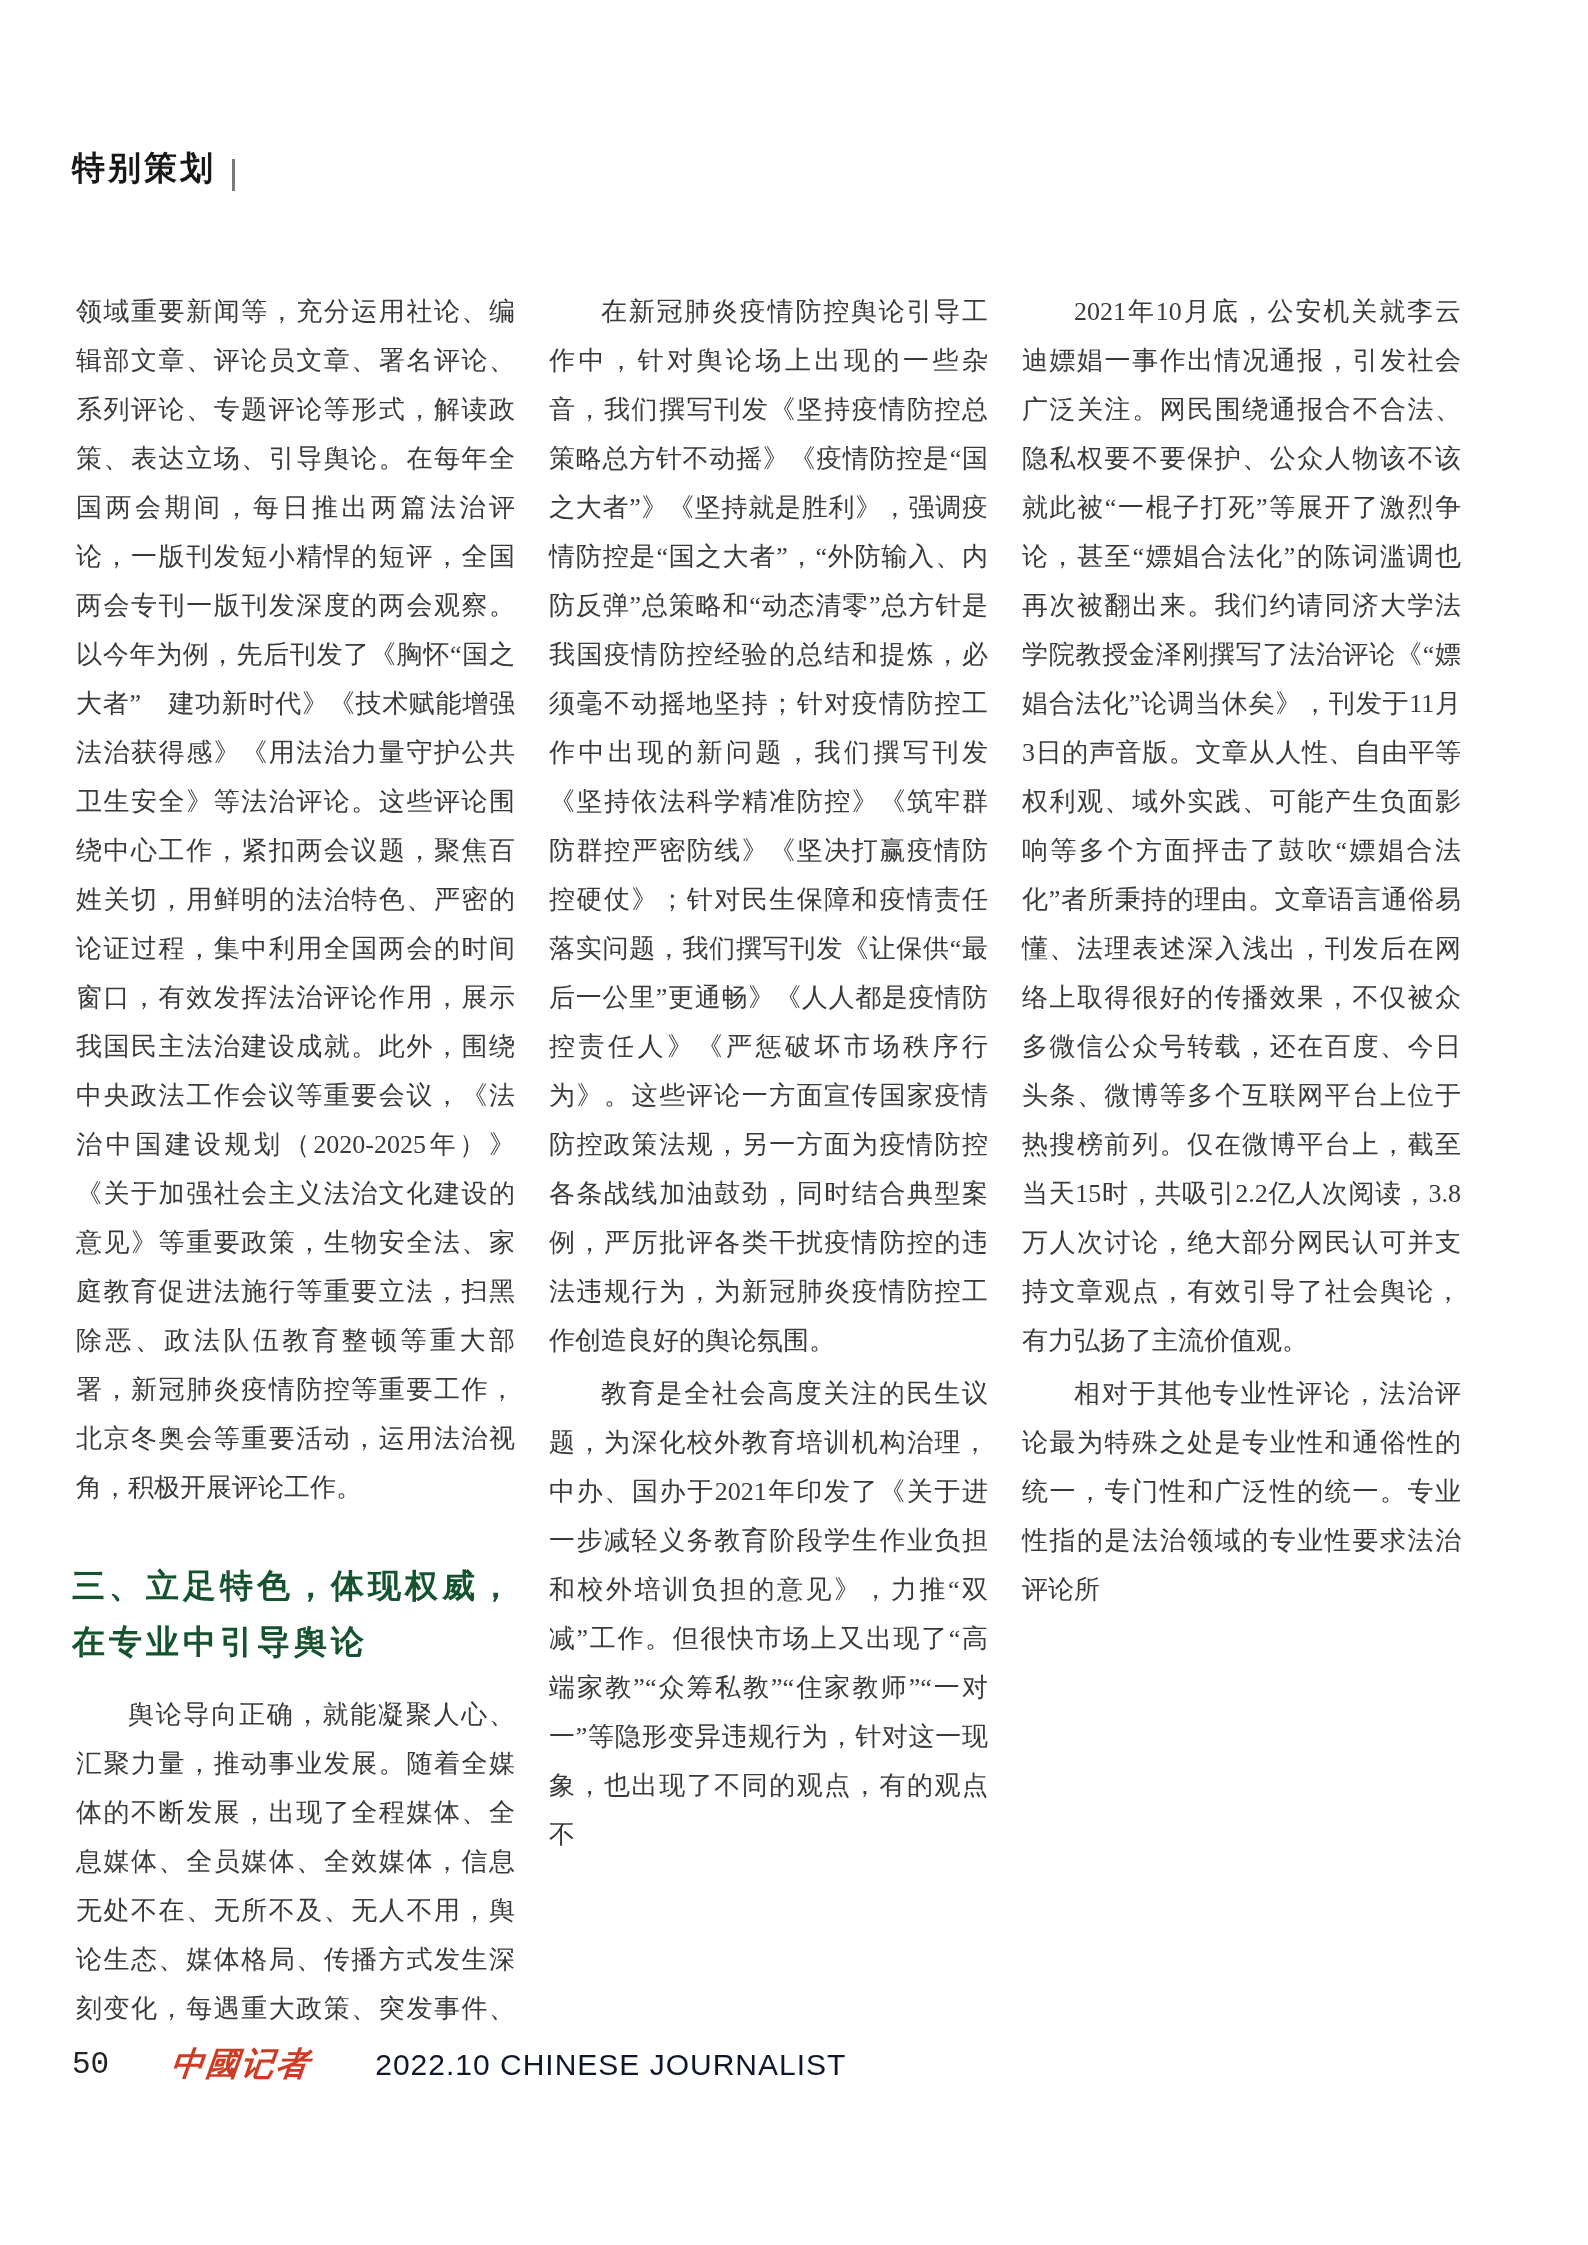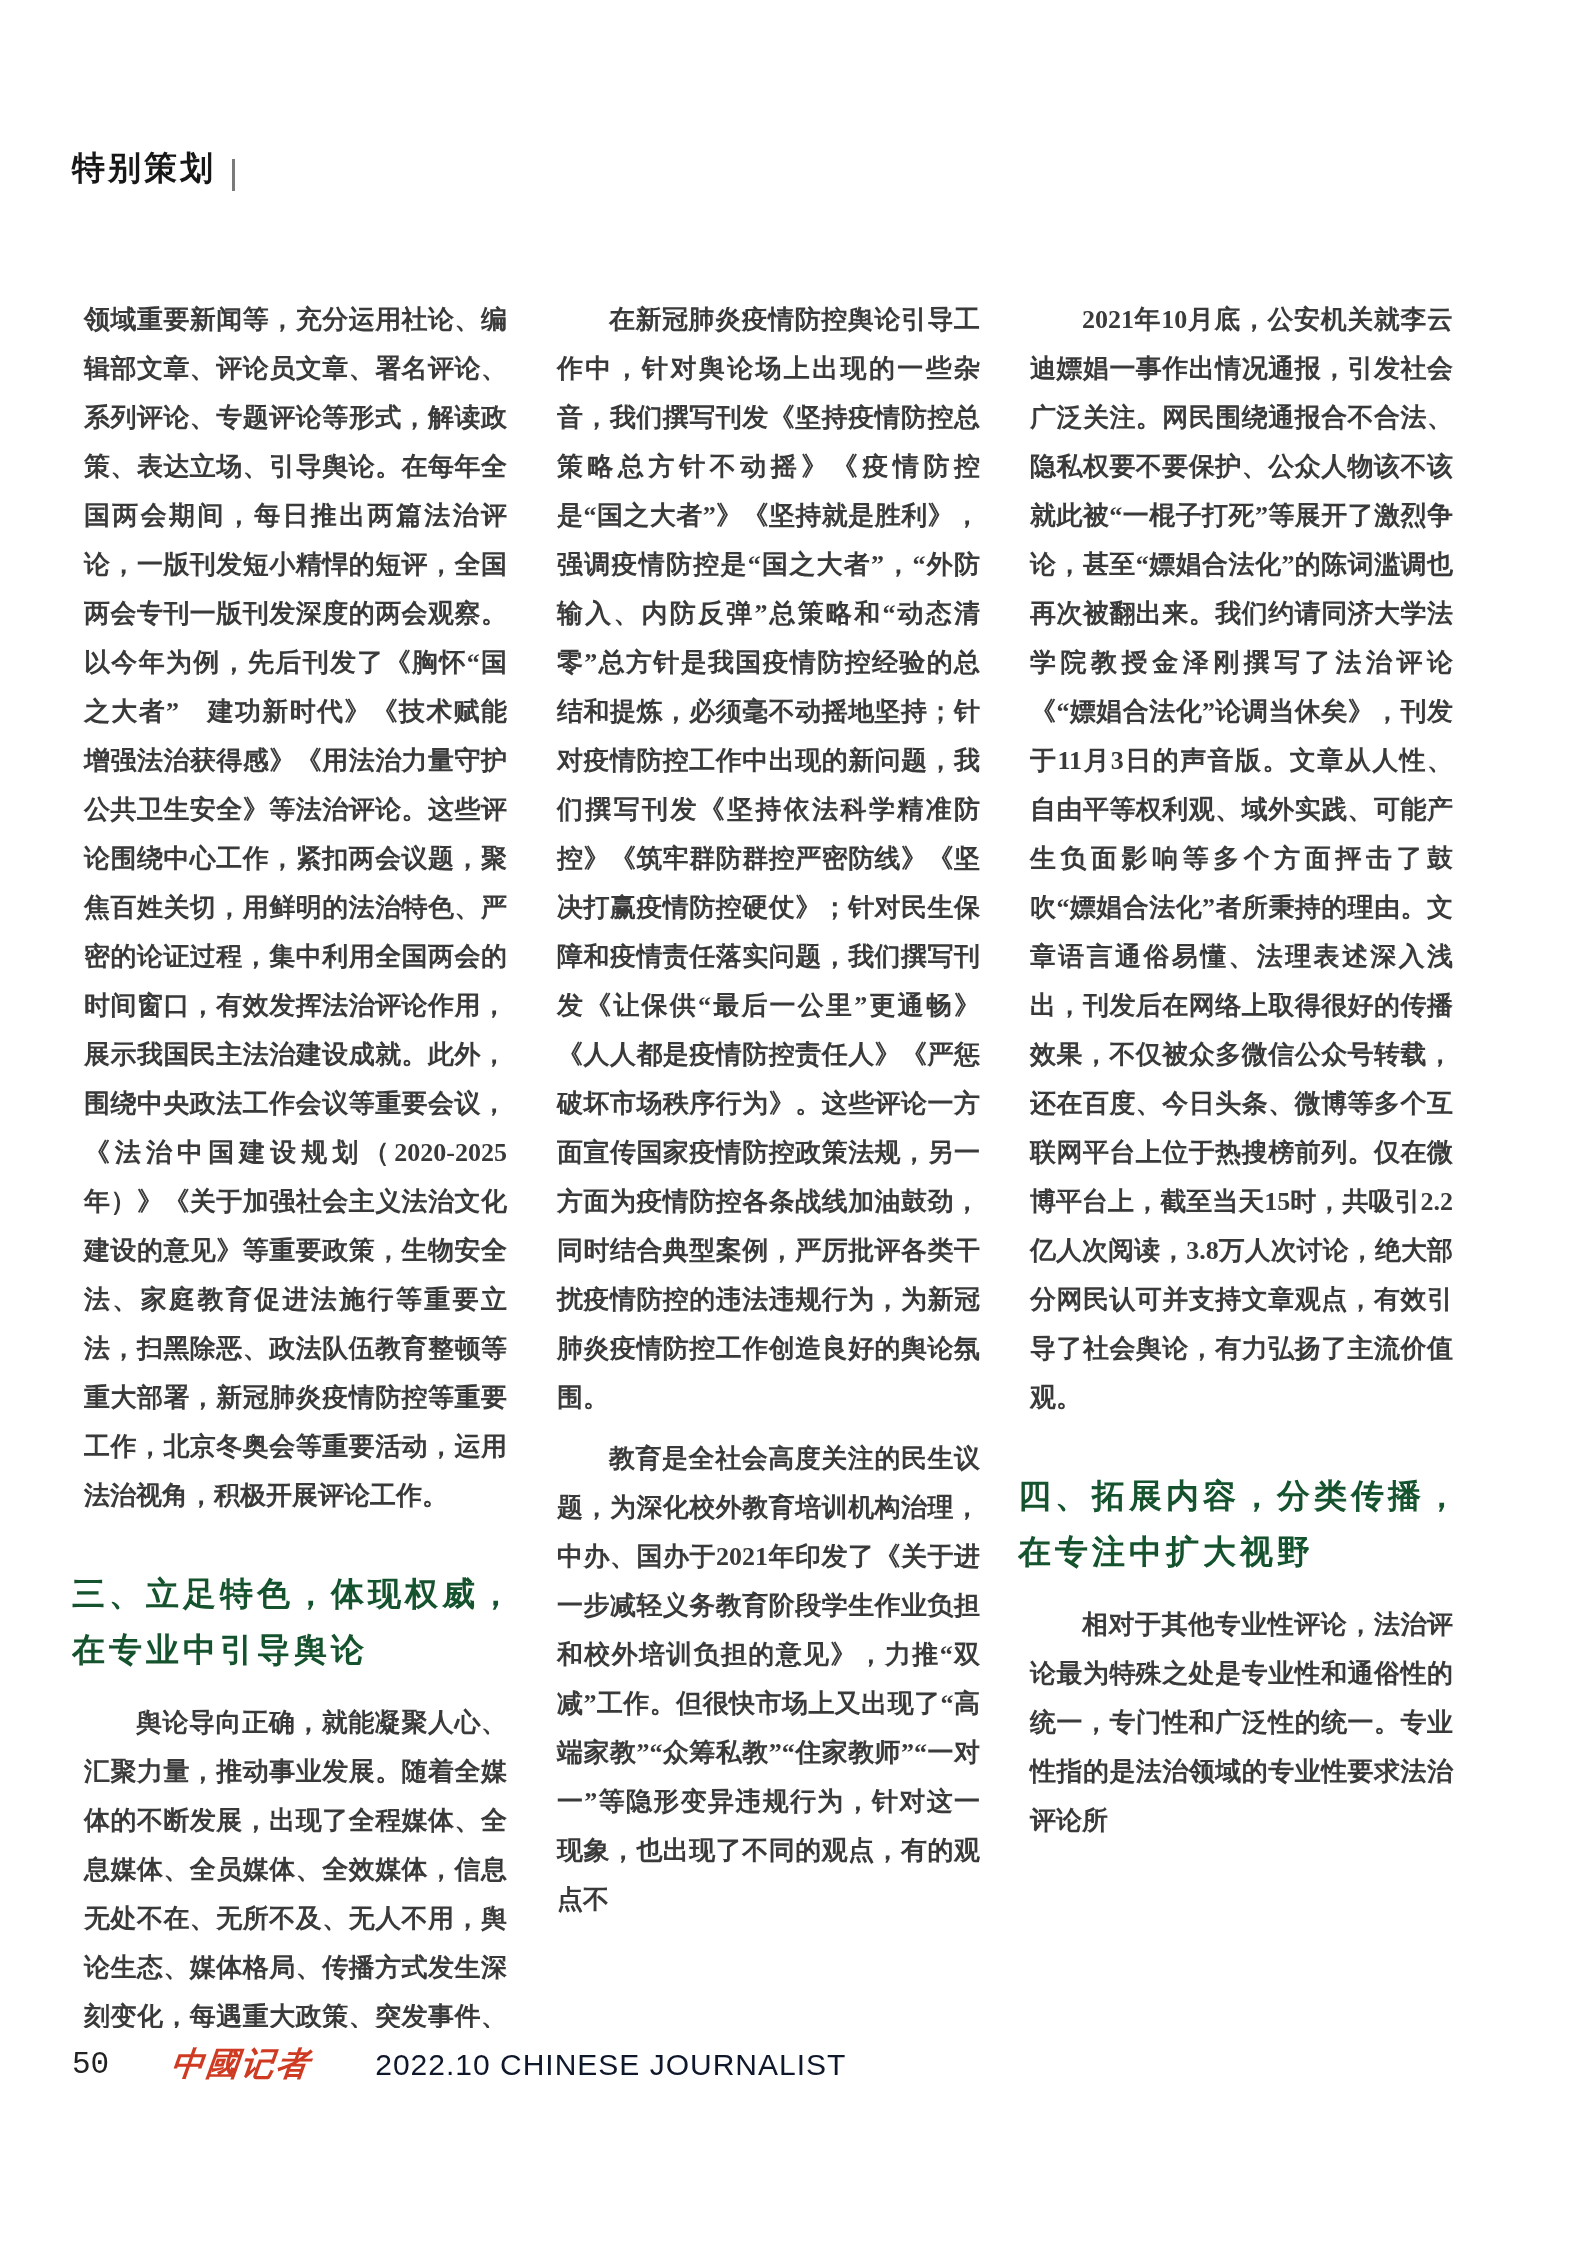--- a/index.html
+++ b/index.html
@@ -47,22 +47,21 @@
   .col {
     width: 447px;
     height: 1745px;
     overflow: hidden;
     font-size: 26px;
     line-height: 49px;
     text-align: justify;
     color: #3a3a3a;
   }
   .col p {
-    margin: 12px;
-    font-weight: bold;
+    margin: 4px;
   }
   .col p.indent {
     text-indent: 2em;
   }
   .section-heading {
     font-family: "Liberation Sans", "DejaVu Sans", sans-serif;
     font-weight: bold;
     font-size: 33px;
     line-height: 56px;
     letter-spacing: 4px;
@@ -114,21 +113,20 @@
     <p>领域重要新闻等，充分运用社论、编辑部文章、评论员文章、署名评论、系列评论、专题评论等形式，解读政策、表达立场、引导舆论。在每年全国两会期间，每日推出两篇法治评论，一版刊发短小精悍的短评，全国两会专刊一版刊发深度的两会观察。以今年为例，先后刊发了《胸怀“国之大者”　建功新时代》《技术赋能增强法治获得感》《用法治力量守护公共卫生安全》等法治评论。这些评论围绕中心工作，紧扣两会议题，聚焦百姓关切，用鲜明的法治特色、严密的论证过程，集中利用全国两会的时间窗口，有效发挥法治评论作用，展示我国民主法治建设成就。此外，围绕中央政法工作会议等重要会议，《法治中国建设规划（2020-2025年）》《关于加强社会主义法治文化建设的意见》等重要政策，生物安全法、家庭教育促进法施行等重要立法，扫黑除恶、政法队伍教育整顿等重大部署，新冠肺炎疫情防控等重要工作，北京冬奥会等重要活动，运用法治视角，积极开展评论工作。</p>
     <h2 class="section-heading">三、立足特色，体现权威，在专业中引导舆论</h2>
     <p class="indent">舆论导向正确，就能凝聚人心、汇聚力量，推动事业发展。随着全媒体的不断发展，出现了全程媒体、全息媒体、全员媒体、全效媒体，信息无处不在、无所不及、无人不用，舆论生态、媒体格局、传播方式发生深刻变化，每遇重大政策、突发事件、重要节点、热点新闻，特别需要新闻评论准确发声，回应关切、凝聚共识、引导舆论。法治评论凭借鲜明的法治特色和专业性，在</p>
   </div>
   <div class="col">
     <p class="indent">在新冠肺炎疫情防控舆论引导工作中，针对舆论场上出现的一些杂音，我们撰写刊发《坚持疫情防控总策略总方针不动摇》《疫情防控是“国之大者”》《坚持就是胜利》，强调疫情防控是“国之大者”，“外防输入、内防反弹”总策略和“动态清零”总方针是我国疫情防控经验的总结和提炼，必须毫不动摇地坚持；针对疫情防控工作中出现的新问题，我们撰写刊发《坚持依法科学精准防控》《筑牢群防群控严密防线》《坚决打赢疫情防控硬仗》；针对民生保障和疫情责任落实问题，我们撰写刊发《让保供“最后一公里”更通畅》《人人都是疫情防控责任人》《严惩破坏市场秩序行为》。这些评论一方面宣传国家疫情防控政策法规，另一方面为疫情防控各条战线加油鼓劲，同时结合典型案例，严厉批评各类干扰疫情防控的违法违规行为，为新冠肺炎疫情防控工作创造良好的舆论氛围。</p>
     <p class="indent">教育是全社会高度关注的民生议题，为深化校外教育培训机构治理，中办、国办于2021年印发了《关于进一步减轻义务教育阶段学生作业负担和校外培训负担的意见》，力推“双减”工作。但很快市场上又出现了“高端家教”“众筹私教”“住家教师”“一对一”等隐形变异违规行为，针对这一现象，也出现了不同的观点，有的观点不</p>
   </div>
   <div class="col">
     <p class="indent">2021年10月底，公安机关就李云迪嫖娼一事作出情况通报，引发社会广泛关注。网民围绕通报合不合法、隐私权要不要保护、公众人物该不该就此被“一棍子打死”等展开了激烈争论，甚至“嫖娼合法化”的陈词滥调也再次被翻出来。我们约请同济大学法学院教授金泽刚撰写了法治评论《“嫖娼合法化”论调当休矣》，刊发于11月3日的声音版。文章从人性、自由平等权利观、域外实践、可能产生负面影响等多个方面抨击了鼓吹“嫖娼合法化”者所秉持的理由。文章语言通俗易懂、法理表述深入浅出，刊发后在网络上取得很好的传播效果，不仅被众多微信公众号转载，还在百度、今日头条、微博等多个互联网平台上位于热搜榜前列。仅在微博平台上，截至当天15时，共吸引2.2亿人次阅读，3.8万人次讨论，绝大部分网民认可并支持文章观点，有效引导了社会舆论，有力弘扬了主流价值观。</p>
-    <h2 class="section-heading">四、拓展内容，分类传播，在专注中扩大视野</h2>
     <p class="indent">相对于其他专业性评论，法治评论最为特殊之处是专业性和通俗性的统一，专门性和广泛性的统一。专业性指的是法治领域的专业性要求法治评论所</p>
   </div>
 </div>
 
 <div class="page-footer">
   <span class="pagenum">50</span>
   <span class="logo">中國记者</span>
   <span class="issue">2022.10 CHINESE JOURNALIST</span>
 </div>
 

